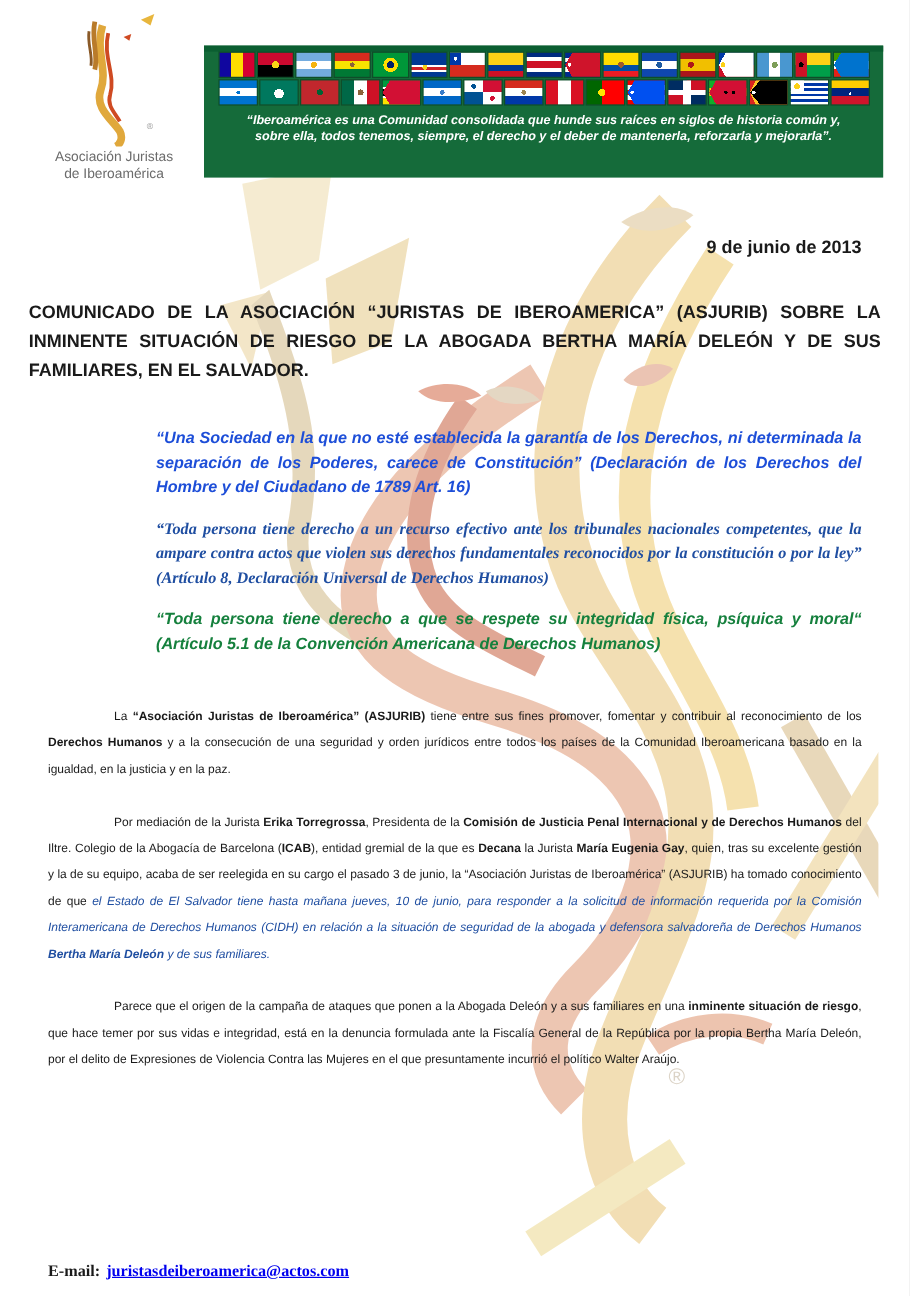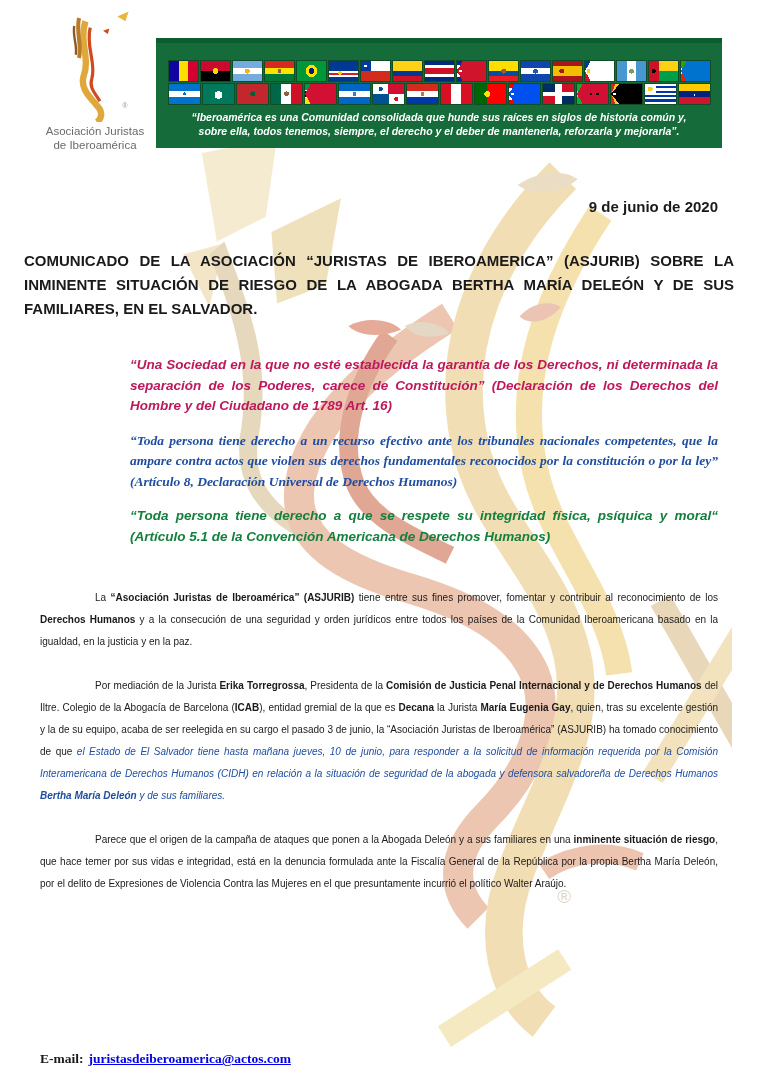--- a/index.html
+++ b/index.html
@@ -5,22 +5,22 @@
   html,body{margin:0;padding:0;background:#e9e9e9;}
   .page{position:relative;width:758px;height:1080px;margin:0 auto;background:#fff;
         font-family:"Liberation Sans",sans-serif;color:#1a1a1a;overflow:hidden;}
   
   .watermark{position:absolute;left:168px;top:138px;width:564px;height:940px;opacity:.5;pointer-events:none;}
   
   .header{position:relative;height:152px;}
   .logo-block{position:absolute;left:26px;top:10px;width:138px;text-align:center;}
   .logo-svg{width:100px;height:112px;display:block;margin:0 auto;}
   .logo-caption{font-size:11.5px;line-height:14px;color:#6b6b6b;margin-top:2px;}
-  .banner{position:absolute;left:156px;top:38px;width:566px;height:110px;box-sizing:border-box;
-          border-top:5px solid #0b5e31;display:flex;flex-direction:column;align-items:center;padding-top:18px;}
+  .banner{position:absolute;left:170px;top:38px;width:566px;height:110px;box-sizing:border-box;
+          border-top:5px solid #0b5e31;display:flex;flex-direction:column;align-items:center;padding-top:1px;}
   .flag-row{display:flex;gap:3px;justify-content:center;margin-bottom:3px;}
   .flag{width:29px;height:20px;outline:1px solid rgba(0,0,0,.28);}
   .flag-row.row2 .flag{width:31px;}
   .banner-quote{color:#fff;font-style:italic;font-weight:bold;font-size:10.5px;line-height:14px;text-align:center;margin-top:3px;}
   
   .date{text-align:right;padding:0 40px;margin-top:46px;font-weight:bold;font-size:15px;position:relative;}
   .title{margin:34px 24px 0;font-size:15px;font-weight:bold;line-height:24px;text-align:justify;position:relative;}
   .quotes{margin:34px 40px 0 130px;position:relative;}
   .quote{font-weight:bold;font-style:italic;font-size:13.5px;line-height:20.5px;text-align:justify;margin:0 0 14px;}
   .body-paragraphs{margin:40px 40px 0;position:relative;}
@@ -112,26 +112,26 @@
           <div class="flag" style="background: radial-gradient(circle at 17% 25%, rgb(252, 209, 22) 0px, rgb(252, 209, 22) 2.5px, transparent 2.5px), conic-gradient(at 35% 50%, transparent 0deg, transparent 270deg, rgb(255, 255, 255) 270deg), linear-gradient(rgb(255, 255, 255) 0px, rgb(255, 255, 255) 11%, rgb(0, 56, 168) 11%, rgb(0, 56, 168) 22%, rgb(255, 255, 255) 22%, rgb(255, 255, 255) 33%, rgb(0, 56, 168) 33%, rgb(0, 56, 168) 44%, rgb(255, 255, 255) 44%, rgb(255, 255, 255) 55%, rgb(0, 56, 168) 55%, rgb(0, 56, 168) 66%, rgb(255, 255, 255) 66%, rgb(255, 255, 255) 77%, rgb(0, 56, 168) 77%, rgb(0, 56, 168) 88%, rgb(255, 255, 255) 88%);"></div>
           <div class="flag" style="background: radial-gradient(circle at 50% 55%, rgb(255, 255, 255) 0px, rgb(255, 255, 255) 1px, transparent 1px), linear-gradient(rgb(255, 204, 0) 0px, rgb(255, 204, 0) 33%, rgb(0, 36, 125) 33%, rgb(0, 36, 125) 66%, rgb(207, 20, 43) 66%);"></div>
         </div>
       <div class="banner-quote">
         <div>“Iberoamérica es una Comunidad consolidada que hunde sus raíces en siglos de historia común y,</div>
         <div>sobre ella, todos tenemos, siempre, el derecho y el deber de mantenerla, reforzarla y mejorarla”.</div>
       </div>
     </div>
   </header>
 
-  <div class="date">9 de junio de 2020</div>
+  <div class="date">9 de junio de 2013</div>
 
   <h1 class="title">COMUNICADO DE LA ASOCIACIÓN “JURISTAS DE IBEROAMERICA” (ASJURIB) SOBRE LA INMINENTE SITUACIÓN DE RIESGO DE LA ABOGADA BERTHA MARÍA DELEÓN Y DE SUS FAMILIARES, EN  EL SALVADOR.</h1>
 
   <section class="quotes">
-    <p class="quote" style="color: #be185d;">“Una Sociedad en la que no esté establecida la garantía de los Derechos, ni determinada la separación de los Poderes, carece de Constitución” (Declaración de los Derechos del Hombre y del Ciudadano de 1789 Art. 16)</p>
+    <p class="quote" style="color: #1d4ed8;">“Una Sociedad en la que no esté establecida la garantía de los Derechos, ni determinada la separación de los Poderes, carece de Constitución” (Declaración de los Derechos del Hombre y del Ciudadano de 1789 Art. 16)</p>
     <p class="quote" style="color: rgb(31, 78, 161); font-family: Liberation Serif, serif;">“Toda persona tiene derecho a un recurso efectivo ante los tribunales nacionales competentes, que la ampare contra actos que violen sus derechos fundamentales reconocidos por la constitución o por la ley” (Artículo 8, Declaración Universal de Derechos Humanos)</p>
     <p class="quote" style="color: #15803d;">“Toda persona tiene derecho a que se respete su integridad física, psíquica y moral“ (Artículo 5.1 de la Convención Americana de Derechos Humanos)</p>
   </section>
 
   <section class="body-paragraphs">
     <p class="para"><span>La </span><span style="font-weight: bold;">“Asociación Juristas de Iberoamérica” (ASJURIB)</span><span> tiene entre sus fines promover, fomentar y contribuir al reconocimiento de los </span><span style="font-weight: bold;">Derechos Humanos</span><span> y a la consecución de una seguridad y orden jurídicos entre todos los países de la Comunidad Iberoamericana basado en la igualdad, en la justicia y en la paz.</span></p>
     <p class="para"><span>Por mediación de la Jurista </span><span style="font-weight: bold;">Erika Torregrossa</span><span>, Presidenta de la </span><span style="font-weight: bold;">Comisión de Justicia Penal Internacional y de Derechos Humanos</span><span> del Iltre. Colegio de la Abogacía de Barcelona (</span><span style="font-weight: bold;">ICAB</span><span>), entidad gremial de la que es </span><span style="font-weight: bold;">Decana</span><span> la Jurista </span><span style="font-weight: bold;">María Eugenia Gay</span><span>, quien, tras su excelente gestión y la de su equipo, acaba de ser reelegida en su cargo el pasado 3 de junio, la “Asociación Juristas de Iberoamérica” (ASJURIB) ha tomado conocimiento de que </span><span style="font-style: italic; color: rgb(31, 78, 161);">el Estado de El Salvador tiene hasta mañana jueves, 10 de junio, para responder a la solicitud de información requerida por la Comisión Interamericana de Derechos Humanos (CIDH) en relación a la situación de seguridad de la abogada y defensora salvadoreña de Derechos Humanos </span><span style="font-weight: bold; font-style: italic; color: rgb(31, 78, 161);">Bertha María Deleón</span><span style="font-style: italic; color: rgb(31, 78, 161);"> y de sus familiares.</span></p>
     <p class="para"><span>Parece que el origen de la campaña de ataques que ponen a la Abogada Deleón y a sus familiares en una </span><span style="font-weight: bold;">inminente situación de riesgo</span><span>, que hace temer por sus vidas e integridad, está en la denuncia formulada ante la Fiscalía General de la República por la propia Bertha María Deleón, por el delito de Expresiones de Violencia Contra las Mujeres en el que presuntamente incurrió el político Walter Araújo.</span></p>
   </section>
 

